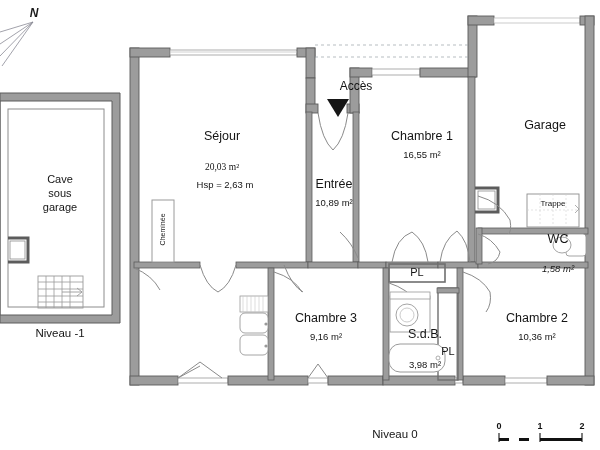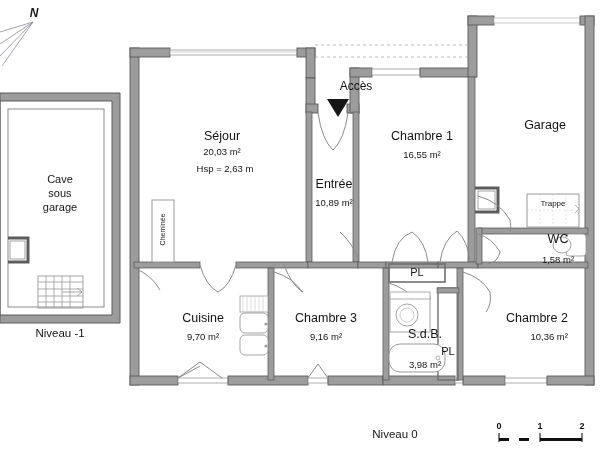--- a/index.html
+++ b/index.html
@@ -239,61 +239,57 @@
     <div>Cave</div>
     <div>sous</div>
     <div>garage</div>
   </div>
   <div class="lbl center niveau" style="left:60px;top:326px;">Niveau -1</div>
 
   <div class="lbl center acces" style="left:356px;top:79px;">Accès</div>
 
   <div class="lbl center" style="left:222px;top:129px;">
     <div class="rname">Séjour</div>
-    <div class="rarea" style="margin-top:1px;">20,03 m²</div>
+    <div class="rarea" style="margin-top:17px;font-family:Liberation Serif, serif;">20,03 m²</div>
     <div class="rarea" style="margin-top:5px;margin-left:6px;">Hsp = 2,63 m</div>
   </div>
 
   <div class="lbl center" style="left:334px;top:177px;">
     <div class="rname">Entrée</div>
     <div class="rarea" style="margin-top:4px;">10,89 m²</div>
   </div>
 
   <div class="lbl center" style="left:422px;top:129px;">
     <div class="rname">Chambre 1</div>
     <div class="rarea" style="margin-top:4px;">16,55 m²</div>
   </div>
 
   <div class="lbl center" style="left:545px;top:118px;">
     <div class="rname">Garage</div>
   </div>
 
   <div class="lbl center" style="left:558px;top:232px;">
     <div class="rname">WC</div>
-    <div class="rarea" style="margin-top:6px;">1,58 m²</div>
-  </div>
-
-  <div class="lbl center" style="left:203px;top:311px;">
-    <div class="rname">Cuisine</div>
-    <div class="rarea" style="margin-top:4px;">9,70 m²</div>
-  </div>
+    <div class="rarea" style="margin-top:15px;font-style:italic;">1,58 m²</div>
+  </div>
+
 
   <div class="lbl center" style="left:326px;top:311px;">
     <div class="rname">Chambre 3</div>
     <div class="rarea" style="margin-top:4px;">9,16 m²</div>
   </div>
 
   <div class="lbl center" style="left:425px;top:327px;">
     <div class="rname">S.d.B.</div>
     <div class="rarea" style="margin-top:16px;">3,98 m²</div>
   </div>
 
   <div class="lbl center" style="left:537px;top:311px;">
     <div class="rname">Chambre 2</div>
-    <div class="rarea" style="margin-top:4px;text-align:right;">10,36 m²</div>
+    <div class="rarea" style="margin-top:4px;">10,36 m²</div>
   </div>
 
   <div class="lbl center pl" style="left:417px;top:266px;">PL</div>
   <div class="lbl center pl" style="left:448px;top:345px;">PL</div>
 
   <div class="lbl center trappe" style="left:553px;top:199px;">Trappe</div>
 
   <div class="lbl vert" style="left:148px;top:226px;width:30px;">Cheminée</div>
 
   <div class="lbl center niveau" style="left:379px;top:427px;margin-left:16px;">Niveau 0</div>

